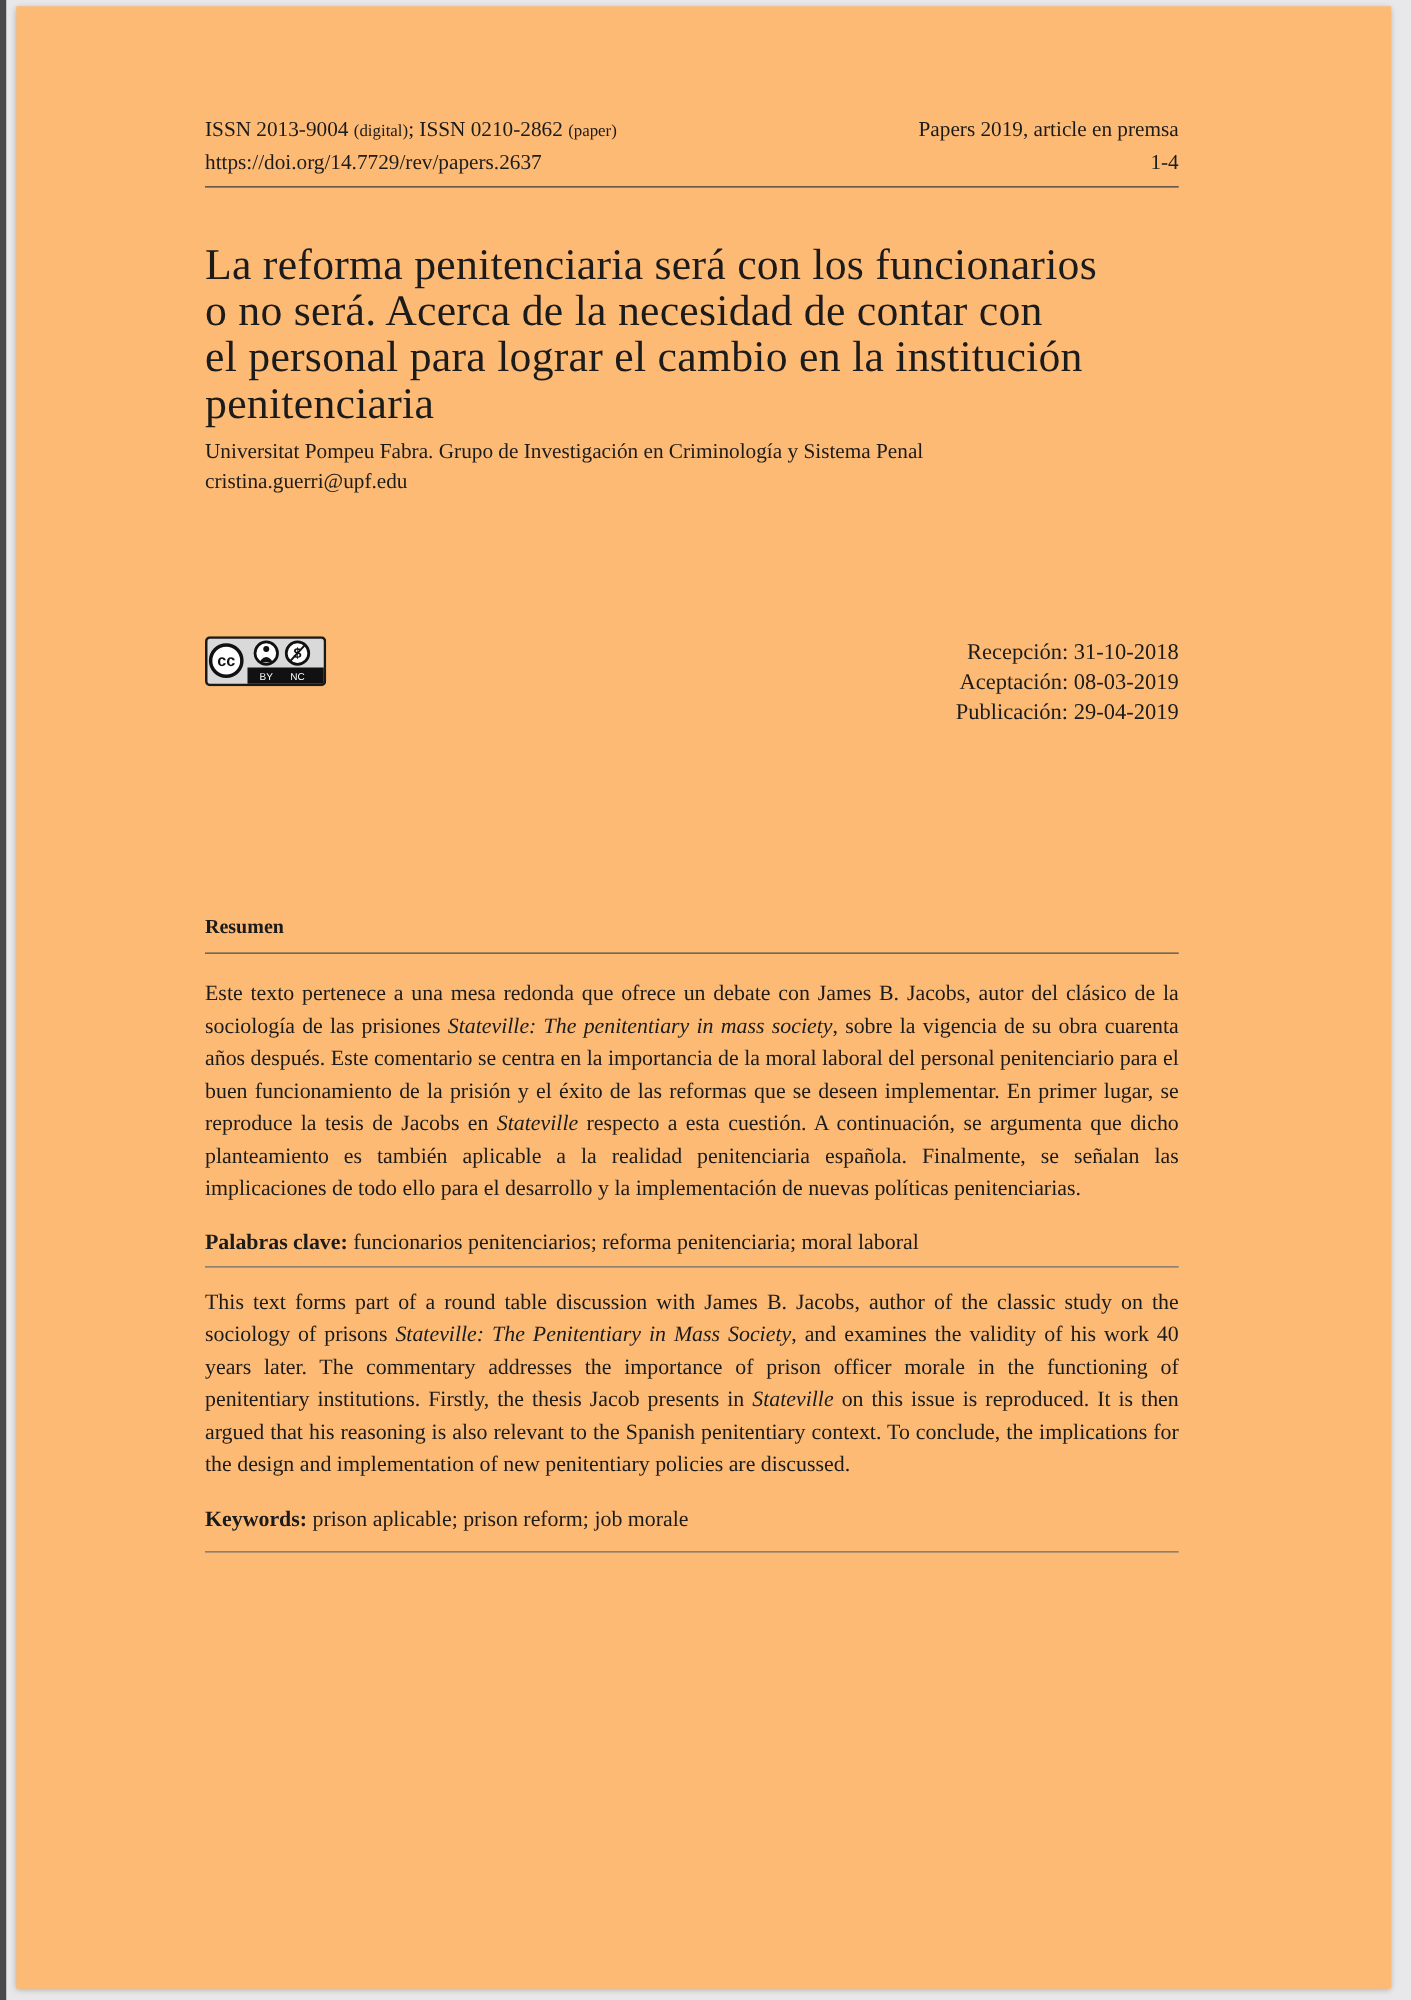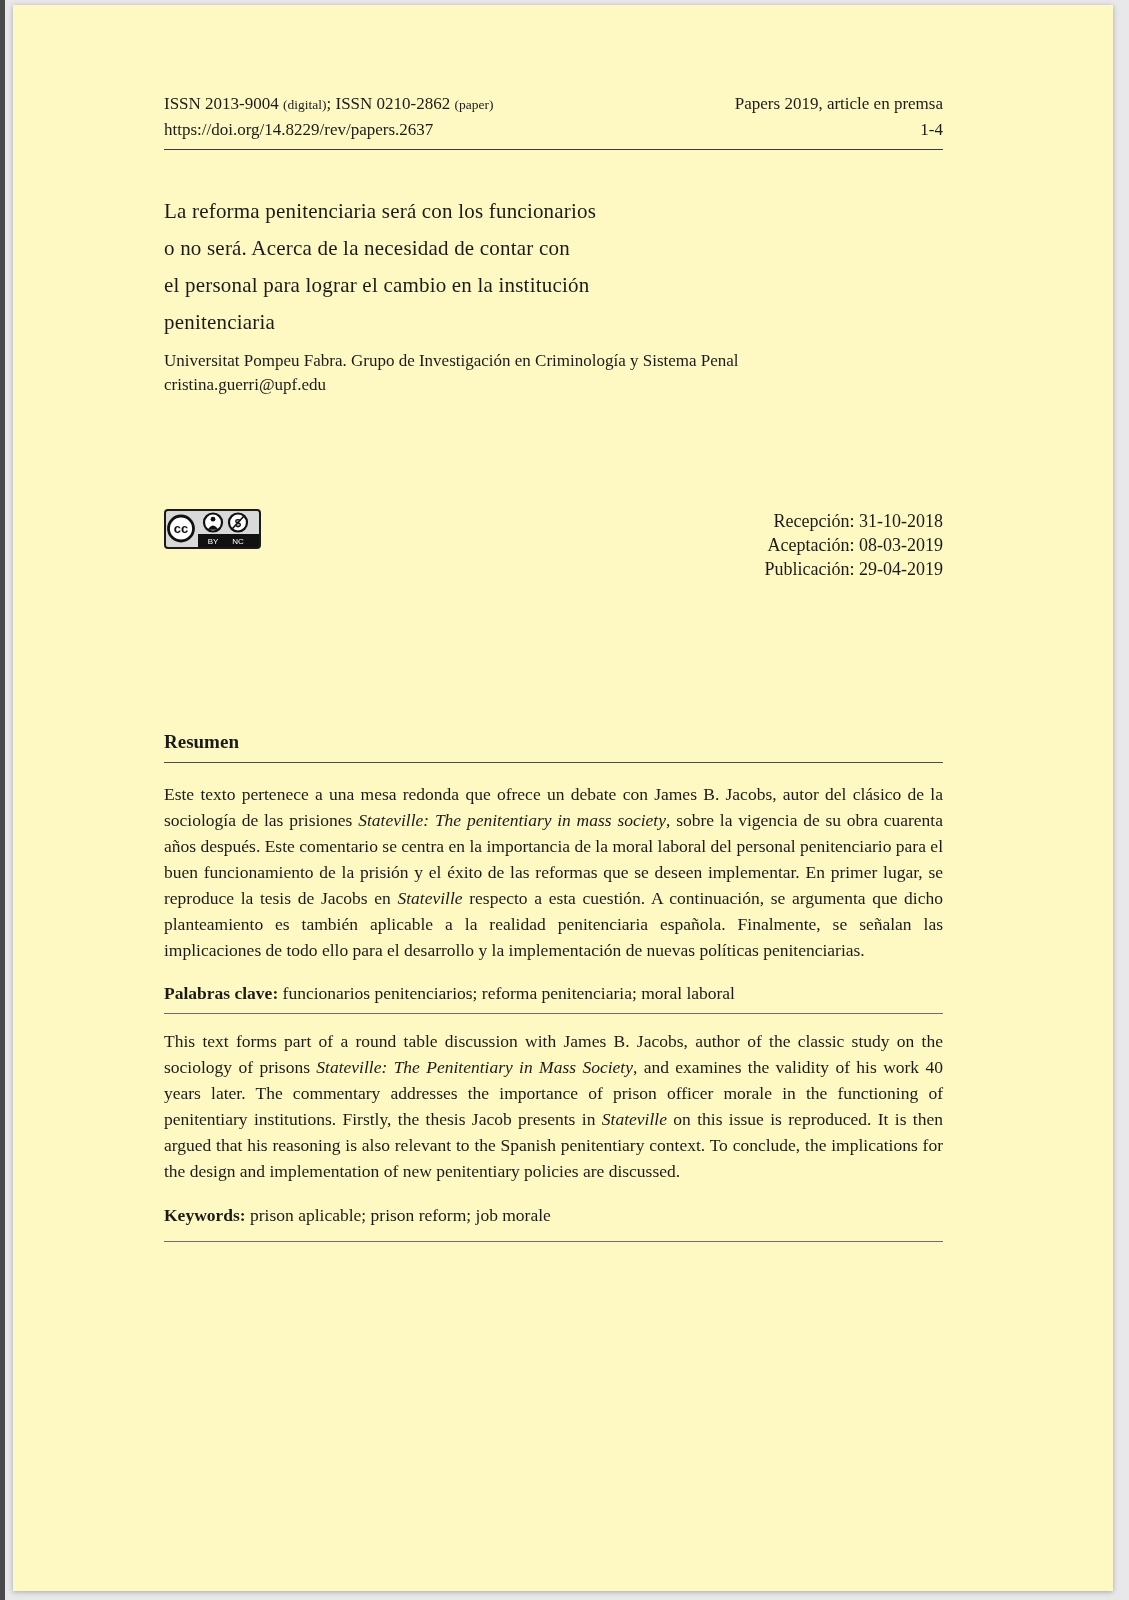--- a/index.html
+++ b/index.html
@@ -12,53 +12,53 @@
     overflow: hidden;
   }
   .backdrop { position: relative; width: 1129px; height: 1600px; }
   .edge-strip {
     position: absolute; left: 0; top: 0; width: 5px; height: 1600px;
     background: #4a4a4c;
   }
   .page {
     position: absolute; left: 13px; top: 5px;
     width: 1100px; height: 1586px;
-    background: #fef9c3;
+    background: #fdba74;
     box-shadow: 0 1px 5px rgba(0,0,0,0.28);
   }
   .content {
     position: absolute; left: 151px; top: 0;
     width: 779px; padding-top: 86px;
   }
   .hdr-row {
     display: flex; justify-content: space-between; align-items: baseline;
     font-size: 17px; line-height: 25px;
   }
   .seg-s { font-size: 13.5px; }
   .seg-i { font-style: italic; }
   .seg-b { font-weight: bold; }
   .rule { border-top: 1px solid #6e6e6e; height: 0; }
   .rule-dark { border-top: 1.5px solid #3a3a3a; }
   .rule-header { margin-top: 7px; }
   h1.article-title {
     margin: 43px 0 0 0;
-    font-size: 21px; line-height: 37px; font-weight: normal;
+    font-size: 35px; line-height: 37px; font-weight: normal;
     letter-spacing: 0.2px;
   }
   h1.article-title span { display: block; }
   .author-name { margin-top: 44px; font-size: 22px; line-height: 27px; }
   .affiliation { margin-top: 8px; font-size: 17px; line-height: 24px; }
   .email { font-size: 17px; line-height: 24px; }
   .meta-row {
     margin-top: 112px;
     display: flex; justify-content: space-between; align-items: flex-start;
   }
   .dates { text-align: right; font-size: 18px; line-height: 24px; }
   .section-heading {
-    margin-top: 150px; font-size: 19px; font-weight: bold; line-height: 22px;
+    margin-top: 150px; font-size: 16px; font-weight: bold; line-height: 22px;
   }
   .rule-resumen { margin-top: 9px; border-top: 1px solid #4c4c4c; }
   .para {
     font-size: 17.5px; line-height: 26px;
     text-align: justify;
   }
   .kw-line { margin-top: 17px; font-size: 17.5px; line-height: 26px; }
   .abs-heading { margin-top: 36px; font-size: 17.5px; line-height: 26px; }
   .rule-abstract { margin-top: 7px; }
   .para-en { margin-top: 14px; }
@@ -73,21 +73,21 @@
 
   <div class="page">
     <div class="content">
 
       <header>
         <div class="hdr-row">
           <span><span>ISSN 2013-9004 </span><span class="seg-s">(digital)</span><span>; ISSN 0210-2862 </span><span class="seg-s">(paper)</span></span>
           <span>Papers 2019, article en premsa</span>
         </div>
         <div class="hdr-row">
-          <span>https://doi.org/14.8229/rev/papers.2637</span>
+          <span>https://doi.org/14.7729/rev/papers.2637</span>
           <span>1-4</span>
         </div>
         <div class="rule rule-dark rule-header"></div>
       </header>
 
       <h1 class="article-title">
         <span>La reforma penitenciaria será con los funcionarios</span>
         <span>o no será. Acerca de la necesidad de contar con</span>
         <span>el personal para lograr el cambio en la institución</span>
         <span>penitenciaria</span>

